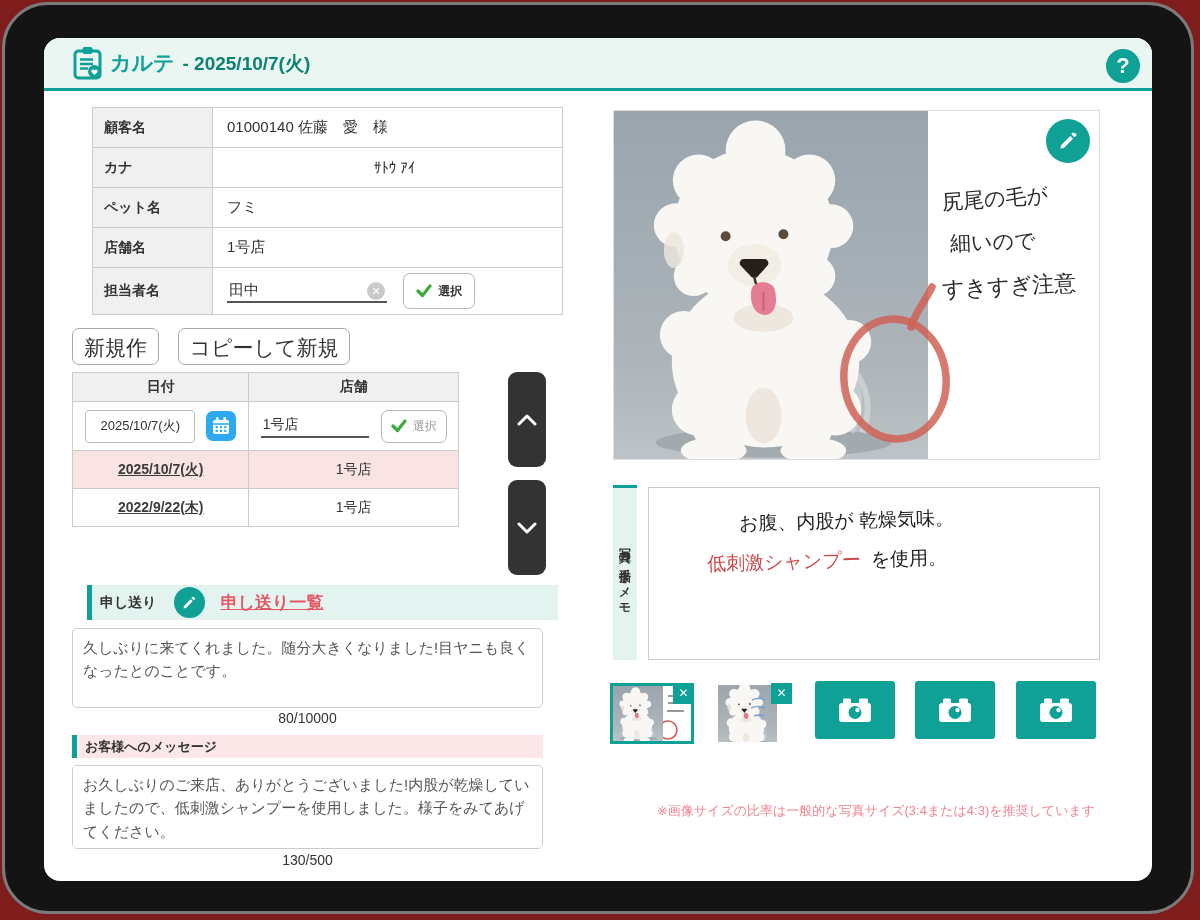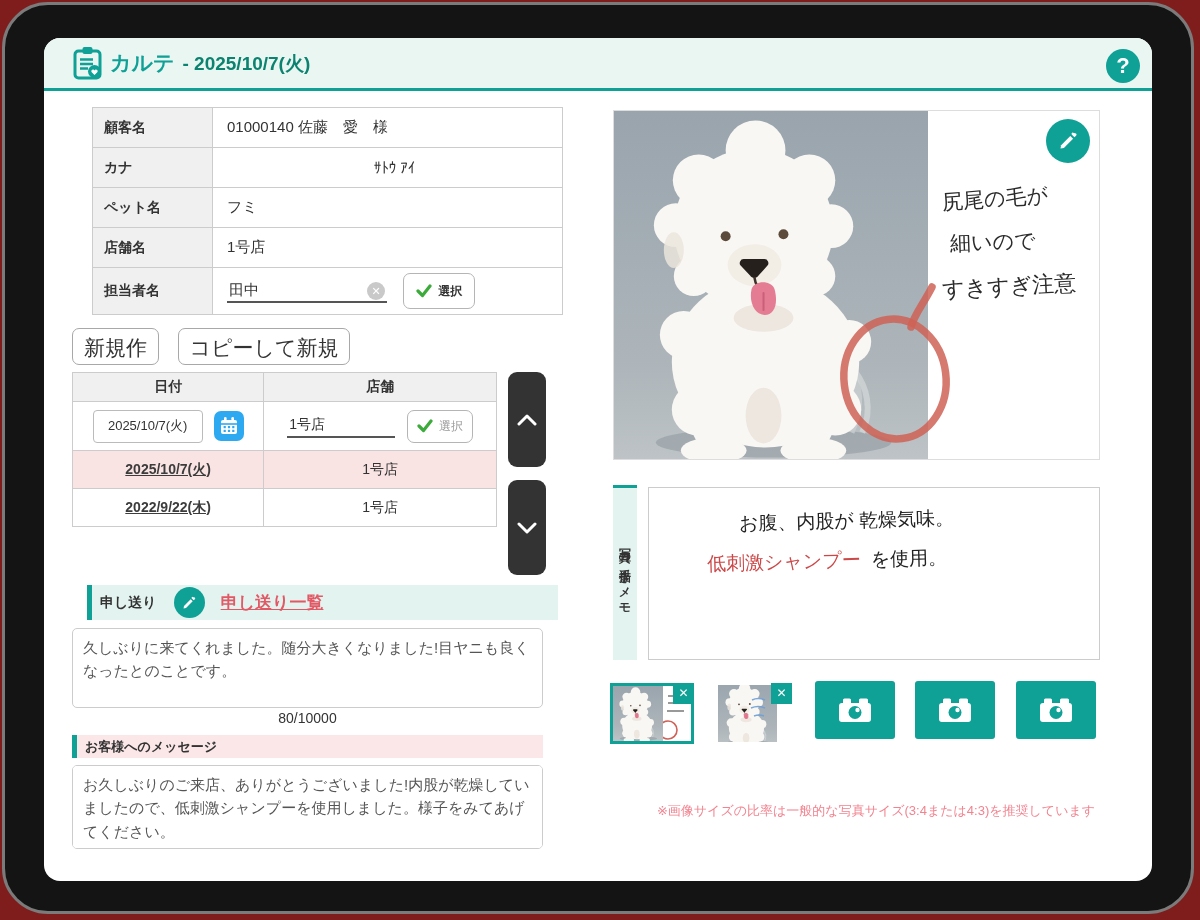--- a/index.html
+++ b/index.html
@@ -42,21 +42,21 @@
   .chk{width:16px;height:14px;}
 
   
   .abtn{position:absolute;top:290px;height:37px;background:#fff;border:1px solid #a8a8a8;
         border-radius:7px;font-size:21px;color:#333;text-align:center;line-height:35px;
         box-sizing:border-box;cursor:pointer;font-family:inherit;}
   .abtn.b1{left:28px;width:87px;}
   .abtn.b2{left:134px;width:172px;}
 
   
-  .htable{position:absolute;left:28px;top:334px;width:425px;border-collapse:collapse;}
+  .htable{position:absolute;left:28px;top:334px;width:387px;border-collapse:collapse;}
   .htable th,.htable td{border:1px solid #ccc;text-align:center;font-size:14px;color:#333;}
   .htable th{background:#f0f0f0;height:26px;font-weight:bold;}
   .htable .c1{width:191px;} .htable .c2{width:234px;}
   .htable tr.edrow{height:49px;}
   .htable tr.drow{height:38px;}
   .htable tr.sel td{background:#f9e3e3;}
   .dlink{color:#3c3c3c;font-weight:bold;text-decoration:underline;cursor:pointer;}
   .dateinp{width:104px;height:29px;border:1px solid #bbb;border-radius:4px;font-size:13px;
            color:#333;text-align:center;font-family:inherit;vertical-align:middle;}
   .calbtn{display:inline-block;width:30px;height:30px;background:#2da9f2;border-radius:7px;
@@ -317,20 +317,21 @@
       <span class="listlink">申し送り一覧</span>
     </div>
     <textarea class="memoarea ta1" style="">久しぶりに来てくれました。随分大きくなりました!目ヤニも良くなったとのことです。</textarea>
     <div class="cnt cnt1">80/10000</div>
 
     <div class="secbar pink">
       <span class="bar"></span>
       <span class="slab">お客様へのメッセージ</span>
     </div>
     <textarea class="memoarea ta2" style="">お久しぶりのご来店、ありがとうございました!内股が乾燥していましたので、低刺激シャンプーを使用しました。様子をみてあげてください。</textarea>
+    <div class="cnt cnt2">130/500</div>
 
     <div class="photobox">
       <svg class="dog">
           <use href="#dogart" width="314" height="348"></use>
         </svg>
       <div class="hand">
         <div class="h1">尻尾の毛が</div>
         <div class="h2">細いので</div>
         <div class="h3">すきすぎ注意</div>
       </div>

